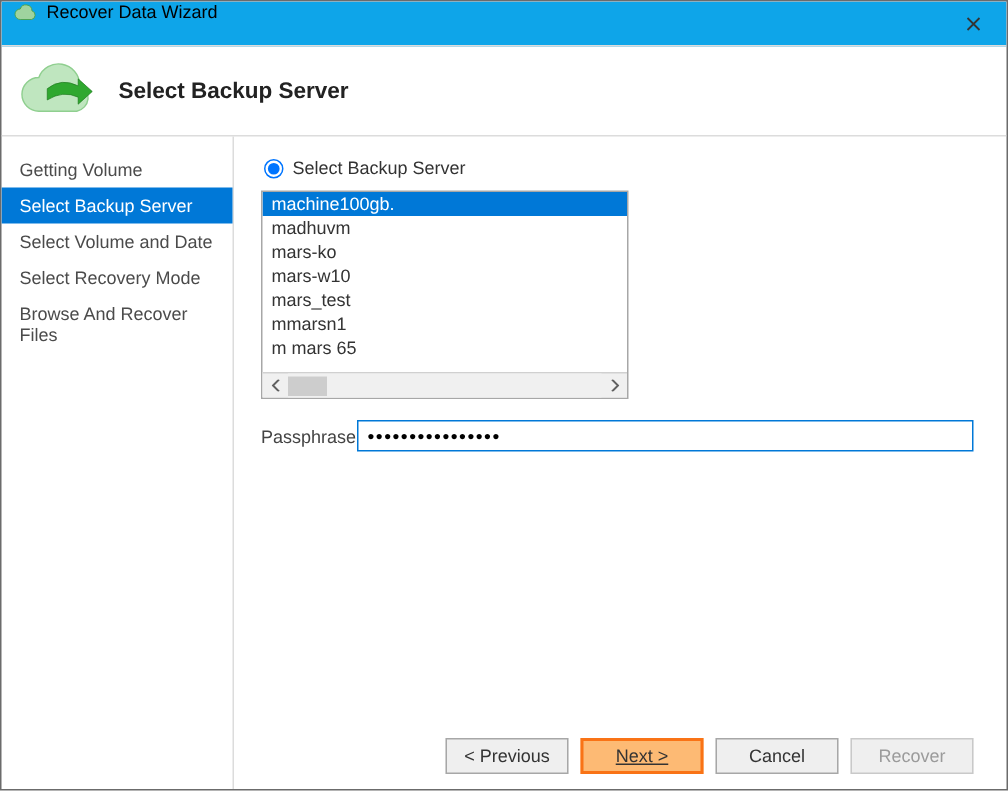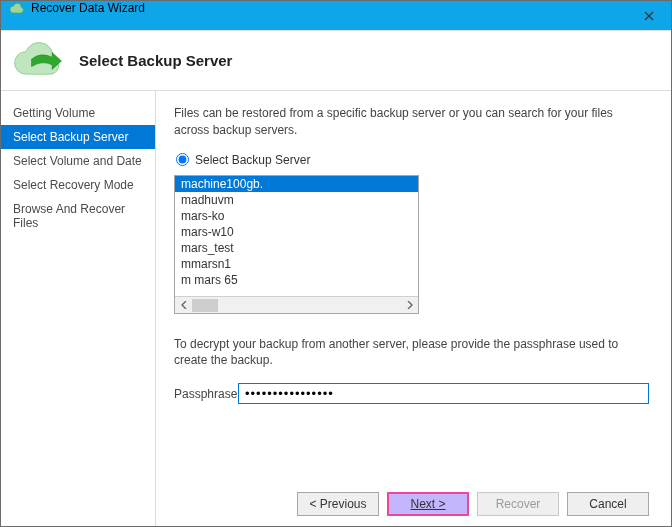--- a/index.html
+++ b/index.html
@@ -136,22 +136,22 @@
     width:82px;
     height:24px;
     font-size:12px;
     background:#efefef;
     border:1px solid #a7a7a7;
     color:#333;
     cursor:pointer;
     font-family:inherit;
   }
   .footer button.primary {
-    border:2px solid #ec4899;
-    background:#c4b5fd;
+    border:2px solid #f97316;
+    background:#fdba74;
     text-decoration:underline;
   }
   .footer button:disabled {
     color:#9b9b9b;
     border:1px solid #c9c9c9;
     background:#efefef;
     cursor:default;
   }
   
   .listbox::-webkit-scrollbar { width:17px; }
@@ -190,21 +190,20 @@
 
   <div class="sidebar">
     <div class="step">Getting Volume</div>
     <div class="step active">Select Backup Server</div>
     <div class="step">Select Volume and Date</div>
     <div class="step">Select Recovery Mode</div>
     <div class="step">Browse And Recover Files</div>
   </div>
 
   <div class="main">
-    <div class="intro">Files can be restored from a specific backup server or you can search for your files across backup servers.</div>
 
     <div class="radio-row">
       <input type="radio" checked="" style="">
       <span>Select Backup Server</span>
     </div>
 
     <div class="listbox-wrap">
       <div class="listbox" id="server-list">
           <div class="opt selected">machine100gb.</div>
           <div class="opt">madhuvm</div>
@@ -224,27 +223,26 @@
           <div class="thumb"></div>
         </div>
         <div class="arrow">
           <svg width="6" height="8" viewBox="0 0 6 8">
               <path d="M1 0 L5 4 L1 8" stroke="#606060" fill="none" stroke-width="1.3"></path>
             </svg>
         </div>
       </div>
     </div>
 
-    <div class="decrypt-note">To decrypt your backup from another server, please provide the passphrase used to create the backup.</div>
 
     <div class="pass-row">
       <label>Passphrase:</label>
       <input type="password" value="••••••••••••••••" style="">
     </div>
 
     <div class="footer">
       <button>&lt;  Previous</button>
       <button class="primary">Next  &gt;</button>
+      <button>Cancel</button>
       <button disabled="">Recover</button>
-      <button>Cancel</button>
     </div>
   </div>
 </div>
 
 </body></html>

